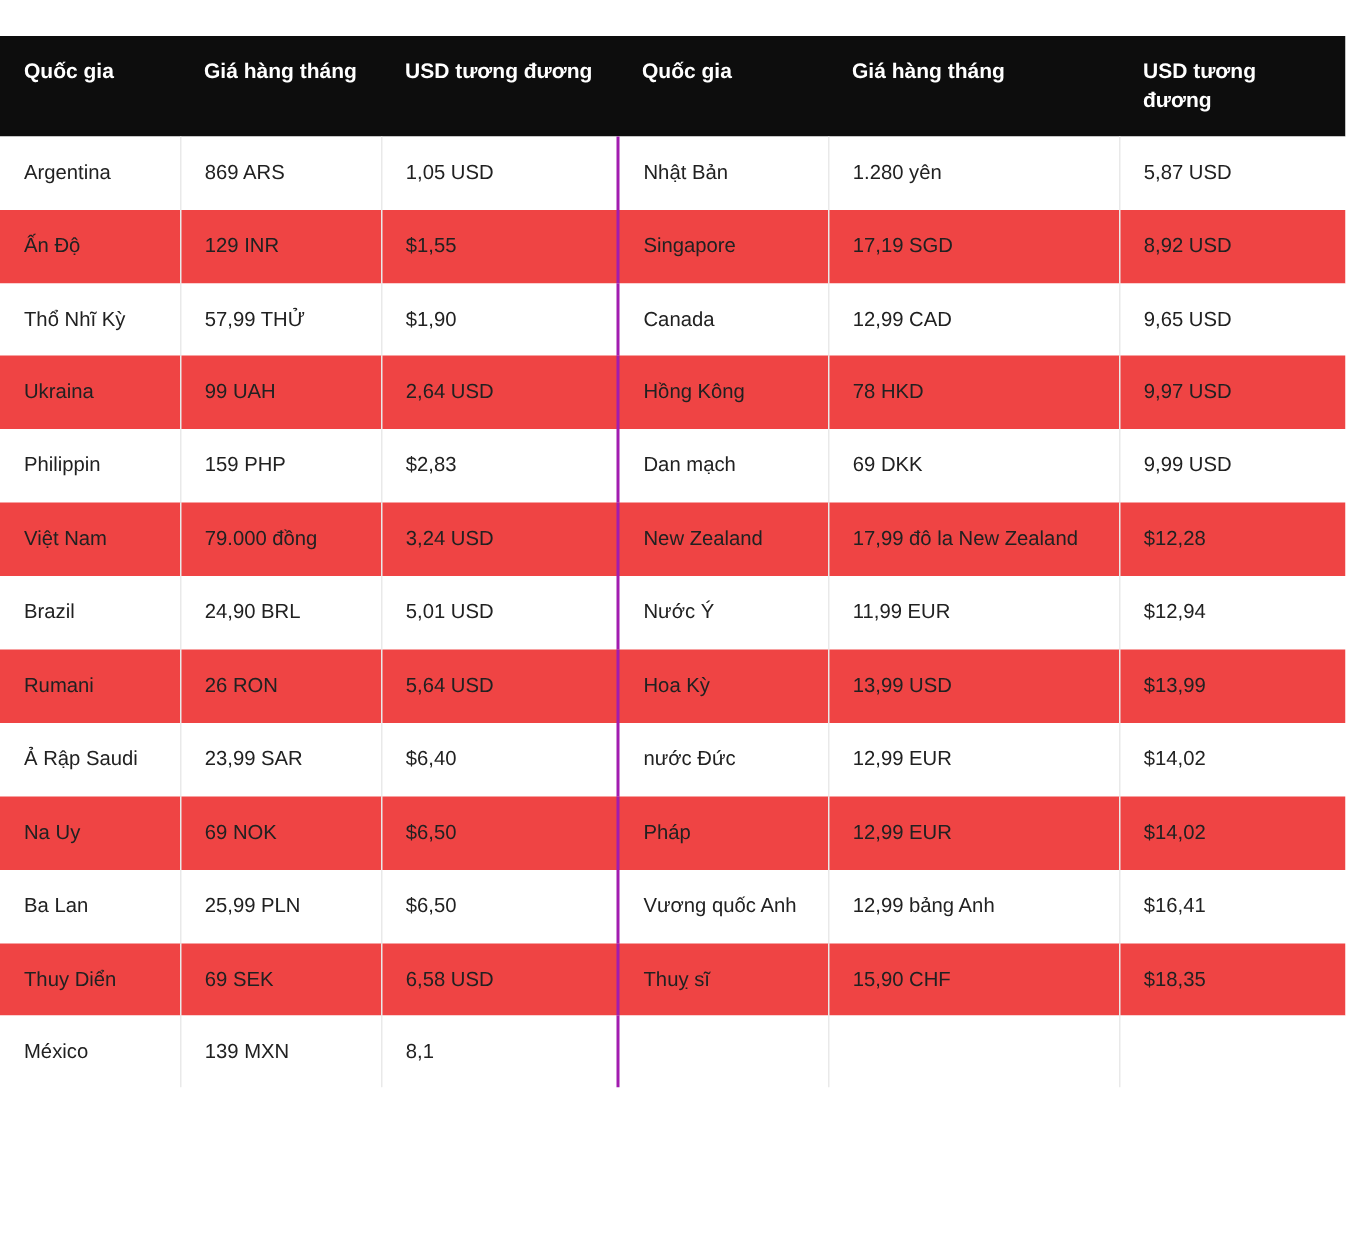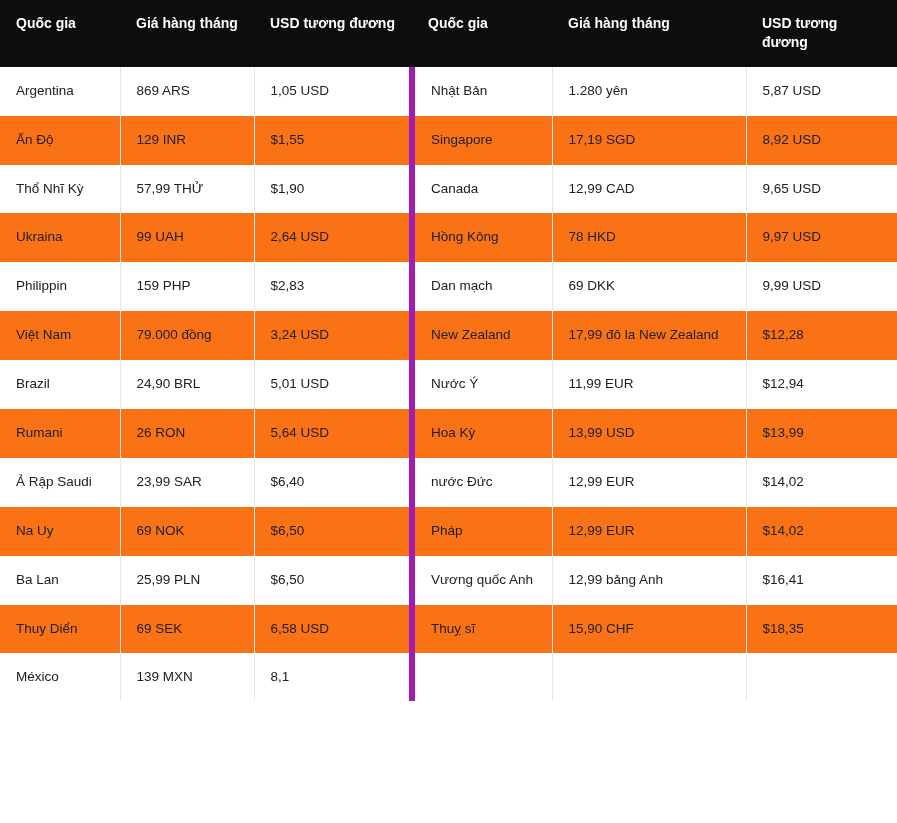--- a/index.html
+++ b/index.html
@@ -11,20 +11,21 @@
     width: 897px;
     font-family: "Liberation Sans", sans-serif;
     color: #1b1b1b;
     -webkit-font-smoothing: antialiased;
   }
   .price-table {
     width: 897px;
     border-collapse: collapse;
     table-layout: fixed;
     font-size: 13.5px;
+    margin-top: 24px;
   }
   .price-table col.c0 { width: 120px; }
   .price-table col.c1 { width: 134px; }
   .price-table col.c2 { width: 158px; }
   .price-table col.c3 { width: 140px; }
   .price-table col.c4 { width: 194px; }
   .price-table col.c5 { width: 151px; }
 
   .price-table thead th {
     background: #0d0d0d;
@@ -42,24 +43,24 @@
     line-height: 1.4;
     vertical-align: middle;
     border-right: 1px solid #e9e9e9;
     color: #212121;
     background: #ffffff;
   }
   .price-table tbody td:last-child {
     border-right: none;
   }
   .price-table tbody tr.alt td {
-    background: #f97316;
+    background: #ef4444;
   }
   .price-table tbody tr td.sep {
-    border-left: 6px solid #a21caf;
+    border-left: 2px solid #a21caf;
   }
   .price-table tbody tr:last-child td {
     border-bottom: none;
   }
   .cell-empty {
     color: #212121;
   }
   
   tr.clipped td {
     padding-bottom: 14px;

